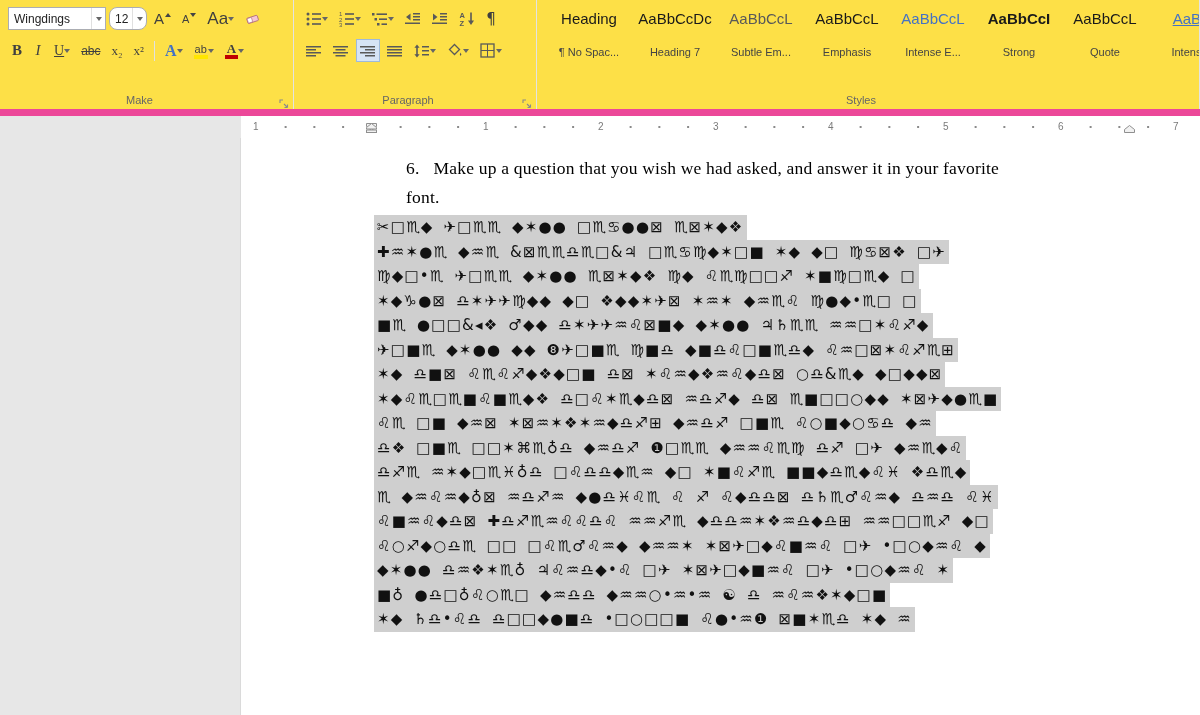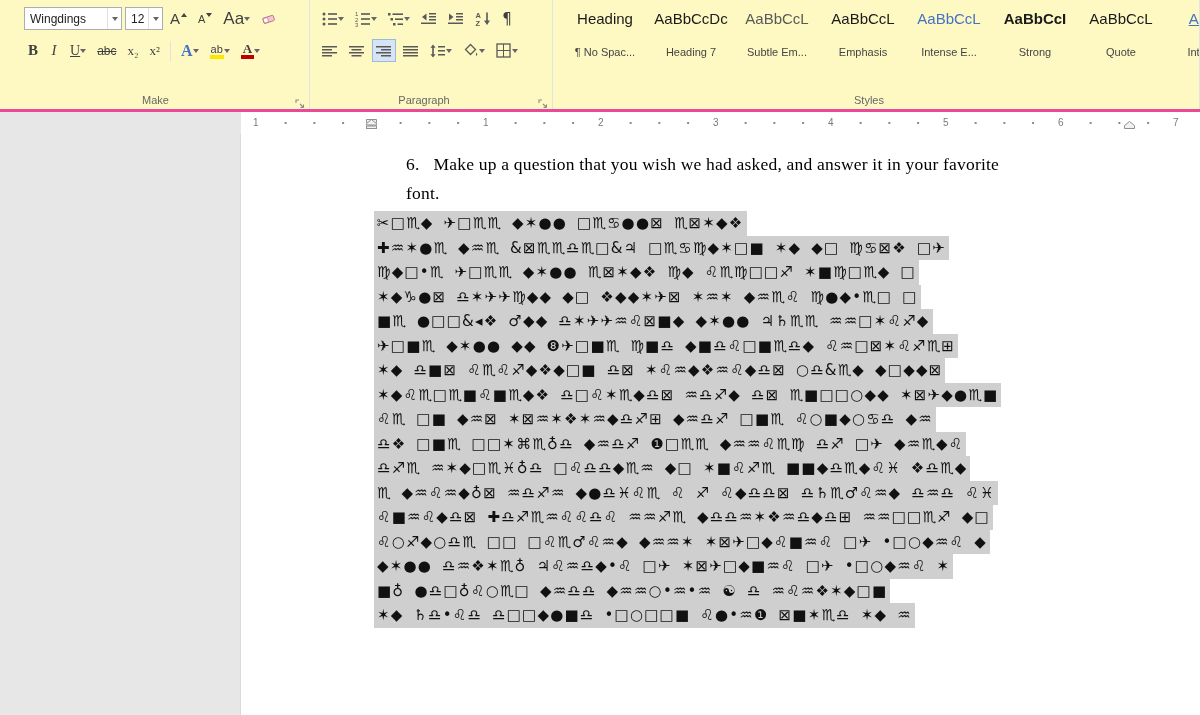--- a/index.html
+++ b/index.html
@@ -1,34 +1,34 @@
 <!DOCTYPE html>
 <html><head>
 <meta charset="utf-8">
 <style>
   html,body{margin:0;padding:0;background:#fff;}
   .app{width:1200px;height:715px;overflow:hidden;position:relative;font-family:"Liberation Sans",sans-serif;-webkit-font-smoothing:antialiased;}
 
   
-  .ribbon{height:109px;background:#fef9c3;border-bottom:3px solid #ec4899;display:flex;padding-left:16px;}
+  .ribbon{height:109px;background:#fde047;border-bottom:7px solid #ec4899;display:flex;}
   .group{position:relative;border-right:1px solid #e3e3e3;box-sizing:border-box;}
   .g-font{width:294px;}
   .g-para{width:243px;}
   .g-styles{flex:1;overflow:hidden;}
   .glabel{position:absolute;bottom:3px;left:0;right:14px;text-align:center;font-size:11px;color:#666;}
   .launcher{position:absolute;right:4px;bottom:4px;width:10px;height:10px;cursor:pointer;}
   .rows{padding:7px 6px 0 8px;}
   .row{display:flex;align-items:center;gap:3px;}
   .row.r2{margin-top:9px;}
 
   .combo{display:flex;align-items:center;border:1px solid #abadb3;height:21px;background:#fff;}
   .combo .ctext{flex:1;padding:0 5px;font-size:12px;color:#222;white-space:nowrap;overflow:hidden;}
   .combo .cdrop{width:13px;align-self:stretch;display:flex;align-items:center;justify-content:center;border-left:1px solid #e0e0e0;}
   .w96{width:96px;}
-  .w36{width:36px;}
+  .w36{width:36px;border-radius:8px;}
 
   .dn{width:0;height:0;border-left:3px solid transparent;border-right:3px solid transparent;border-top:4px solid #666;display:inline-block;}
   .tinyup{width:0;height:0;border-left:3px solid transparent;border-right:3px solid transparent;border-bottom:4px solid #444;display:inline-block;margin-left:1px;margin-bottom:8px;}
   .tinydn{width:0;height:0;border-left:3px solid transparent;border-right:3px solid transparent;border-top:4px solid #444;display:inline-block;margin-left:1px;margin-bottom:8px;}
 
   .rbtn{display:inline-flex;align-items:center;justify-content:center;min-width:18px;height:23px;padding:0 3px;color:#3f3f3f;cursor:pointer;border:1px solid transparent;box-sizing:border-box;}
   .rbtn.sel{background:#d6e4f5;border:1px solid #9ebada;}
   .fA{font-size:15px;}
   .fA.small{font-size:11px;}
   .b-bold{font-weight:bold;font-size:15px;font-family:"Liberation Serif",serif;}

